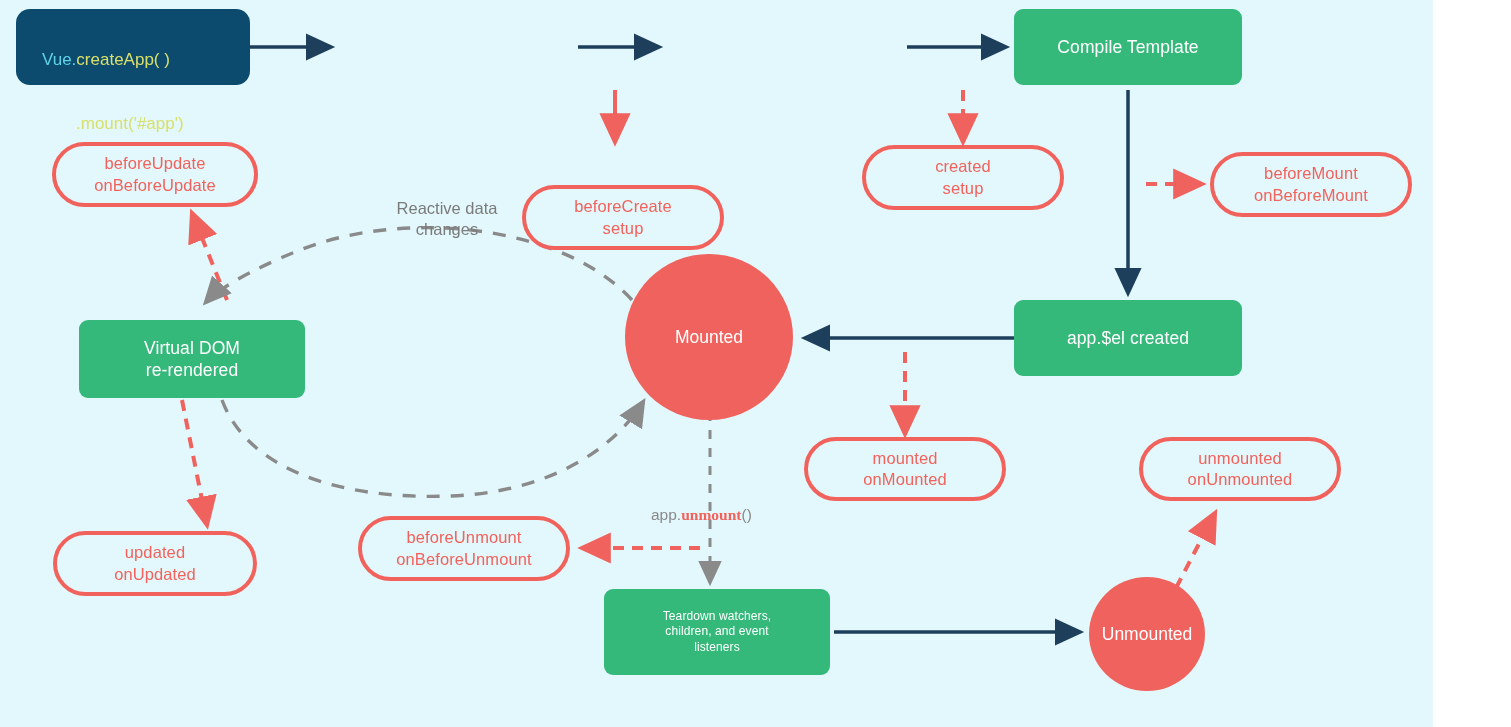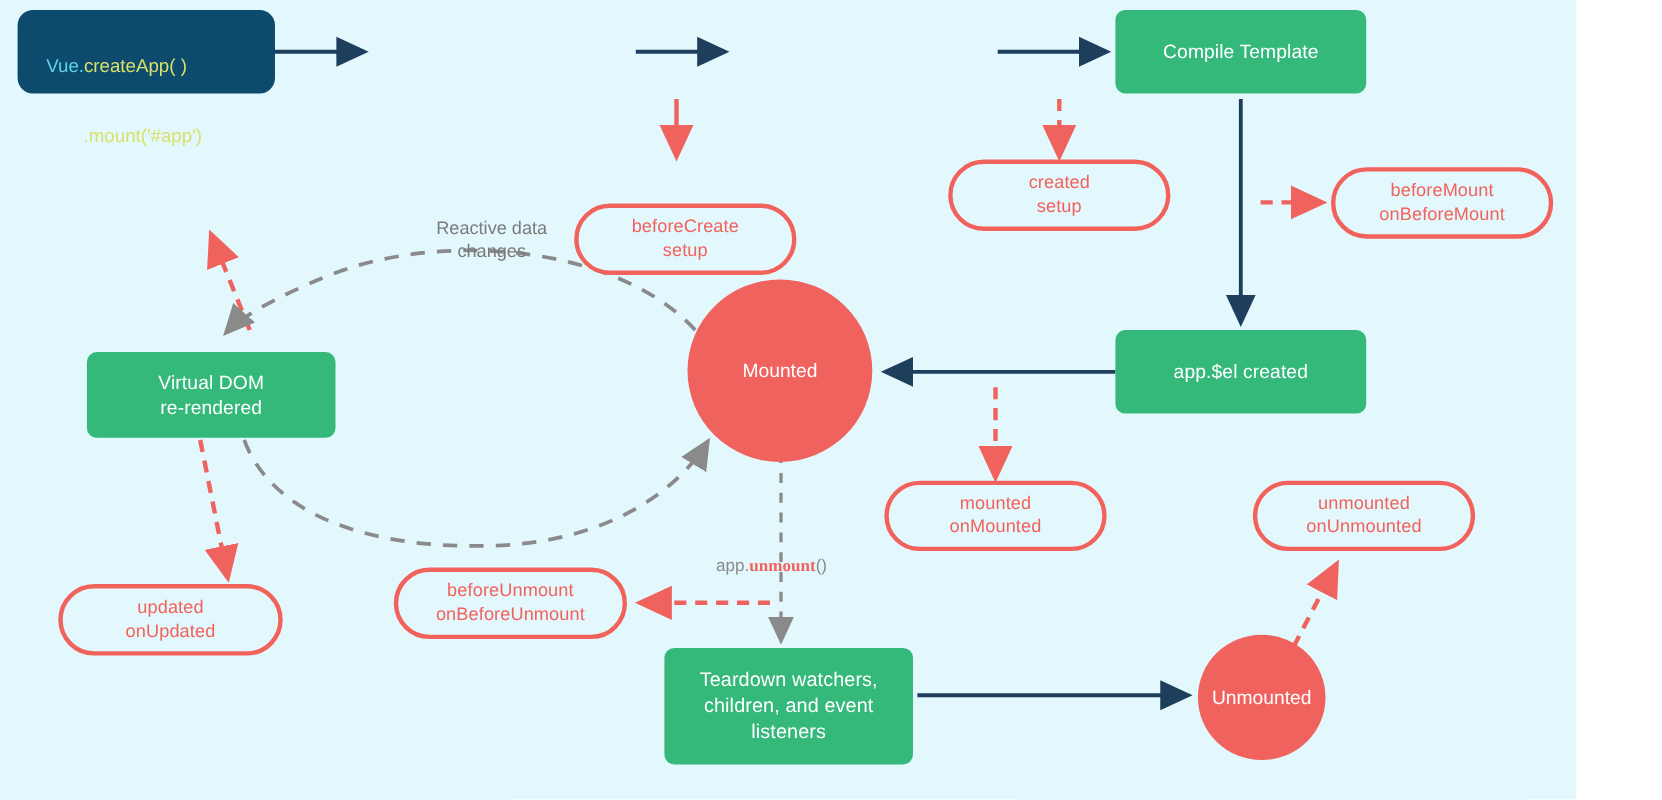--- a/index.html
+++ b/index.html
@@ -190,28 +190,30 @@
 
 
 
     <div class="node green-box" style="left:1014px; top:9px; width:228px; height:76px;">Compile Template</div>
 
     <div class="node green-box" style="left:1014px; top:300px; width:228px; height:76px;">app.$el created</div>
 
     <div class="node green-box" style="left:79px; top:320px; width:226px; height:78px;">Virtual DOM
 re-rendered</div>
 
-    <div class="node green-box" style="left:604px; top:589px; width:226px; height:106px; font-size:18px;">Teardown watchers,
+    <div class="node green-box" style="left:604px; top:589px; width:226px; height:86px; font-size:12px;">Teardown watchers,
 children, and event
 listeners</div>
 
     <div class="node circle" style="left:625px; top:254px; width:168px; height:166px;">Mounted</div>
 
     <div class="node circle" style="left:1089px; top:577px; width:116px; height:114px;">Unmounted</div>
 
+    <div class="node pill" style="left:52px; top:142px; width:206px; height:65px;">beforeUpdate
+onBeforeUpdate</div>
 
     <div class="node pill" style="left:522px; top:145px; width:202px; height:65px;margin-top:40px;">beforeCreate
 setup</div>
 
     <div class="node pill" style="left:862px; top:145px; width:202px; height:65px;">created
 setup</div>
 
     <div class="node pill" style="left:1210px; top:152px; width:202px; height:65px;">beforeMount
 onBeforeMount</div>
 

